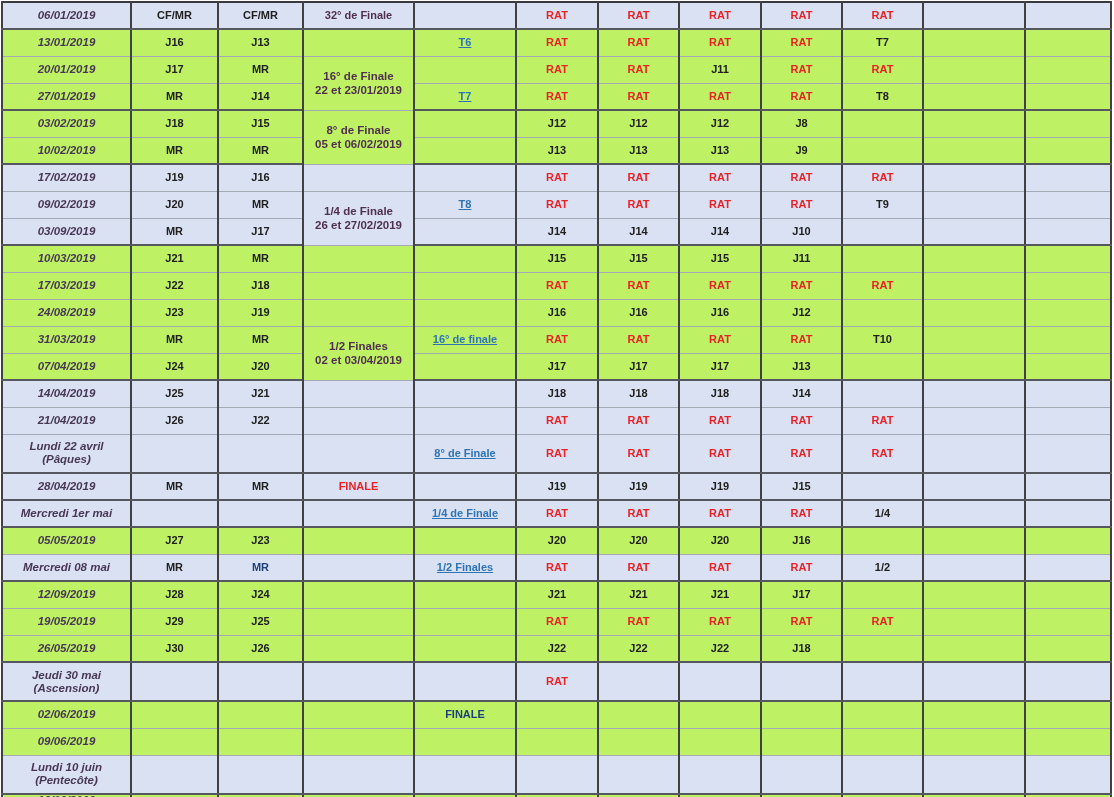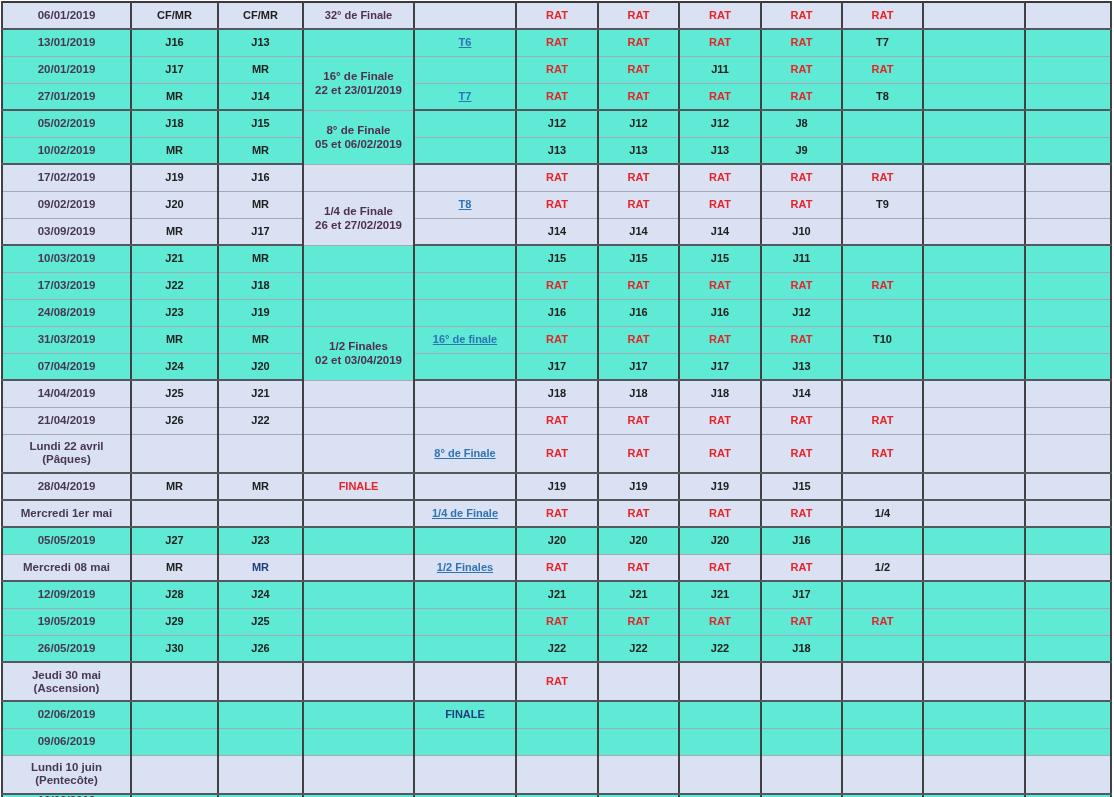--- a/index.html
+++ b/index.html
@@ -29,26 +29,26 @@
     padding:0 2px;
     text-align:center;
     vertical-align:middle;
     font-weight:bold;
     font-size:11px;
     line-height:13px;
     color:#202020;
     overflow:hidden;
     white-space:nowrap;
   }
-  tr.row{height:27px;background:#5eead4;}
+  tr.row{height:27px;background:#bef264;}
   tr.tall{height:39px;margin-top:32px;}
   tr.shaded{background:#d9e1f3;}
   tr.groupend td{border-bottom:2px solid #54575d;}
   td.mergecell{font-size:11.5px;line-height:14px;white-space:normal;}
-  .date{font-size:11.5px;color:#483754;}
+  .date{font-size:11.5px;color:#483754;font-style:italic;}
   .pl{color:#50304e;}
   .r{color:#e82227;}
   .bl{color:#2e74b5;text-decoration:underline;}
   .nv{color:#1f3f7a;}
   .k{color:#202020;}
   tr.cutrow td{vertical-align:top;line-height:11px;}
 </style>
 </head>
 <body>
 
@@ -118,21 +118,21 @@
           <td class="bl">T7</td>
           <td class="r">RAT</td>
           <td class="r">RAT</td>
           <td class="r">RAT</td>
           <td class="r">RAT</td>
           <td class="k">T8</td>
           <td></td>
           <td></td>
         </tr>
         <tr class="row">
-          <td class="date">05/02/2019</td>
+          <td class="date">03/02/2019</td>
           <td class="k">J18</td>
           <td class="k">J15</td>
           <td class="pl mergecell" rowspan="2">8° de Finale<br>05 et 06/02/2019</td>
           <td></td>
           <td class="k">J12</td>
           <td class="k">J12</td>
           <td class="k">J12</td>
           <td class="k">J8</td>
           <td class="k"></td>
           <td></td>

